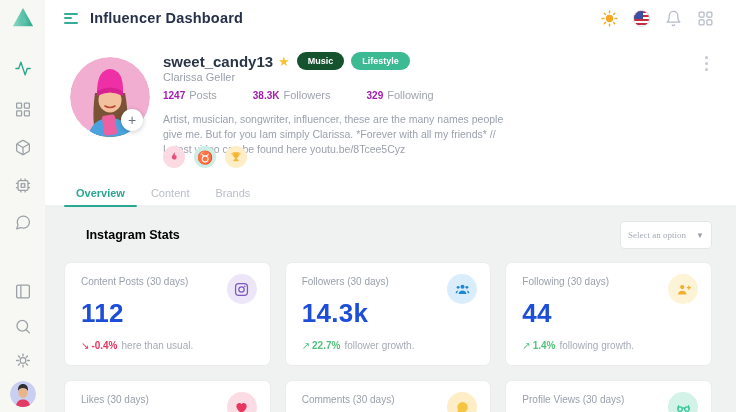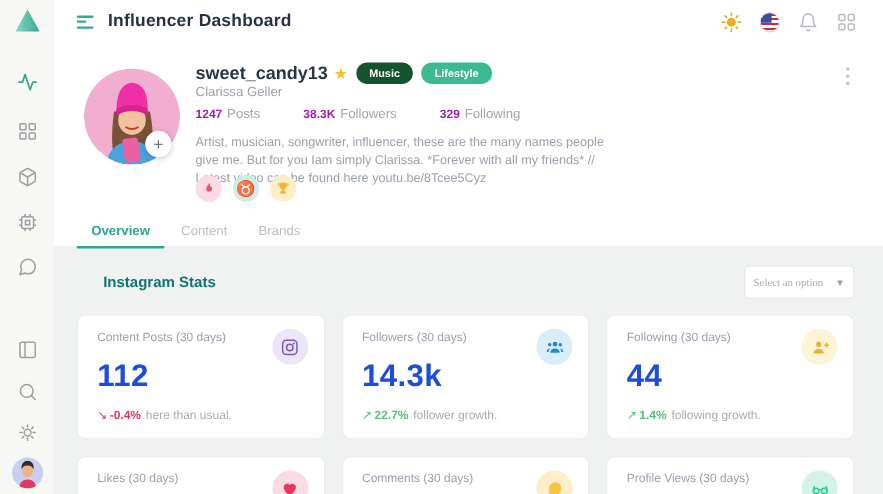--- a/index.html
+++ b/index.html
@@ -66,21 +66,21 @@
 
   
   .tabs { position: absolute; left: 64px; top: 183px; display: flex; gap: 2px; z-index: 3; }
   .tab { font-size: 11px; color: #b9bec8; padding: 4px 12px 8px; cursor: pointer; position: relative; }
   .tab.active { color: #2aa791; font-weight: 700; }
   .tab.active::after { content: ""; position: absolute; left: 0; right: 0; bottom: 0; height: 2px; background: #2aa791; border-radius: 1px; }
 
   
   .stats-area { position: absolute; left: 45px; top: 205px; right: 0; bottom: 0; background: #f0f2f2; padding: 16px 24px 0 19px; }
   .stats-head { display: flex; align-items: center; justify-content: space-between; height: 28px; }
-  .stats-title { font-size: 12.5px; font-weight: 700; color: #0f766e; padding-left: 22px; }
+  .stats-title { font-size: 12.5px; font-weight: 700; color: #000000; padding-left: 22px; }
   .dropdown { width: 92px; height: 28px; background: #fff; border: 1px solid #e3e6e9; border-radius: 4px;
               display: flex; align-items: center; padding: 0 7px; cursor: pointer; font-family: Liberation Serif, serif; }
   .dropdown-text { font-size: 9px; line-height: 10px; color: #a7abb5; width: 62px; }
   .dropdown-caret { margin-left: auto; font-size: 8px; color: #9aa0ab; }
   .cards { display: grid; grid-template-columns: repeat(3, 1fr); gap: 14px; margin-top: 13px; }
   .card { position: relative; background: #fff; border: 1px solid #ececec; border-radius: 7px; height: 104px; padding: 13px 16px; }
   .card-label { font-size: 10px; color: #9aa0ab; }
   .card-icon { position: absolute; top: 11px; right: 13px; width: 30px; height: 30px; border-radius: 50%;
                display: flex; align-items: center; justify-content: center; }
   .card-icon svg { width: 15px; height: 15px; }

